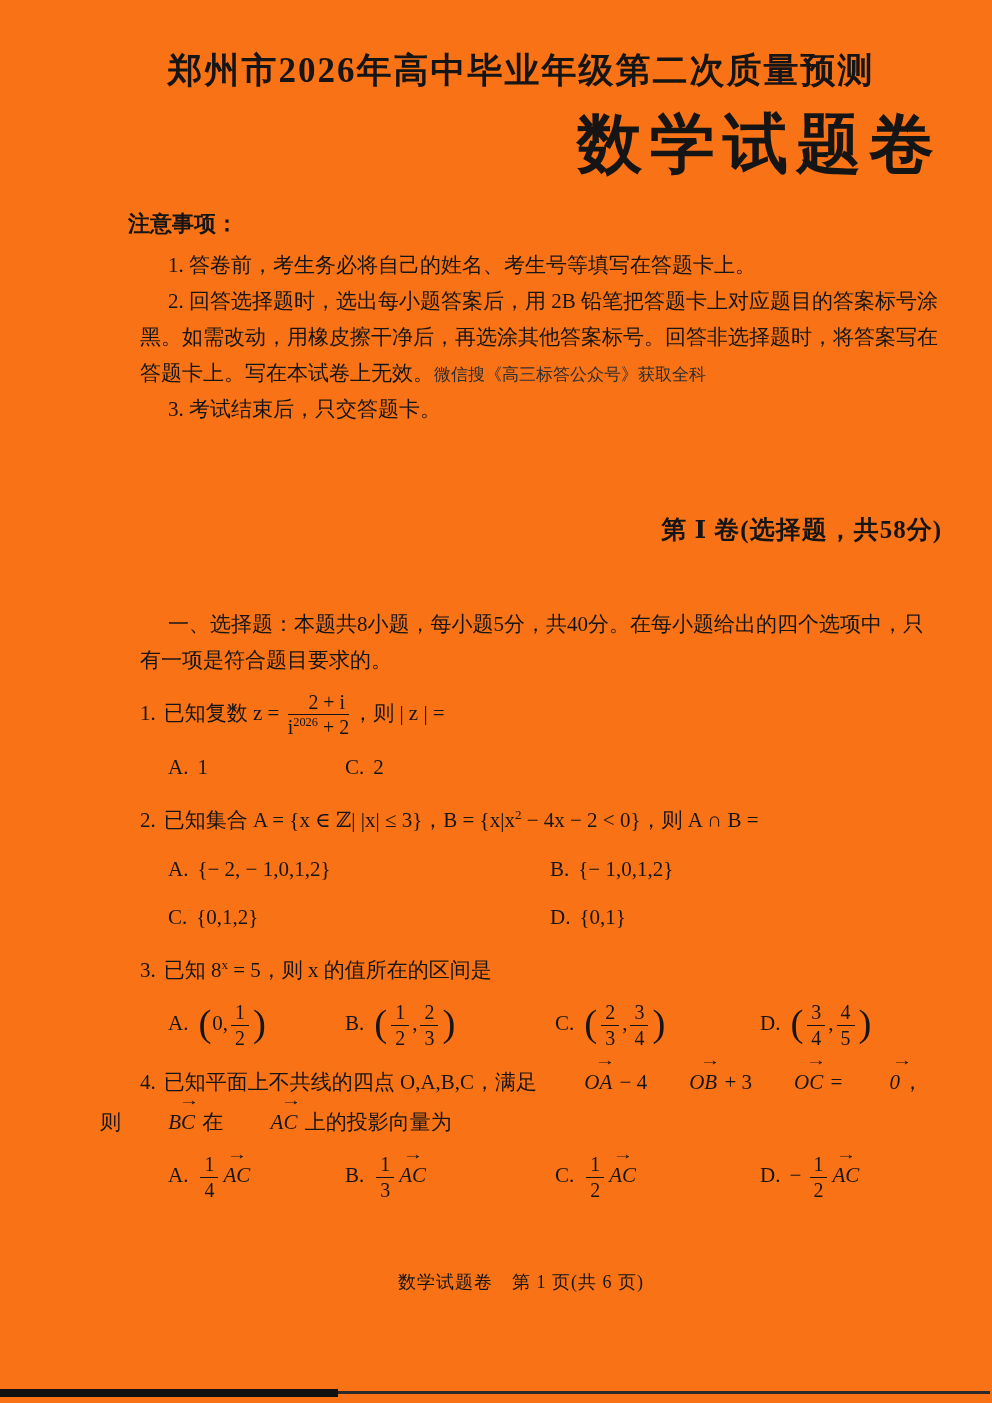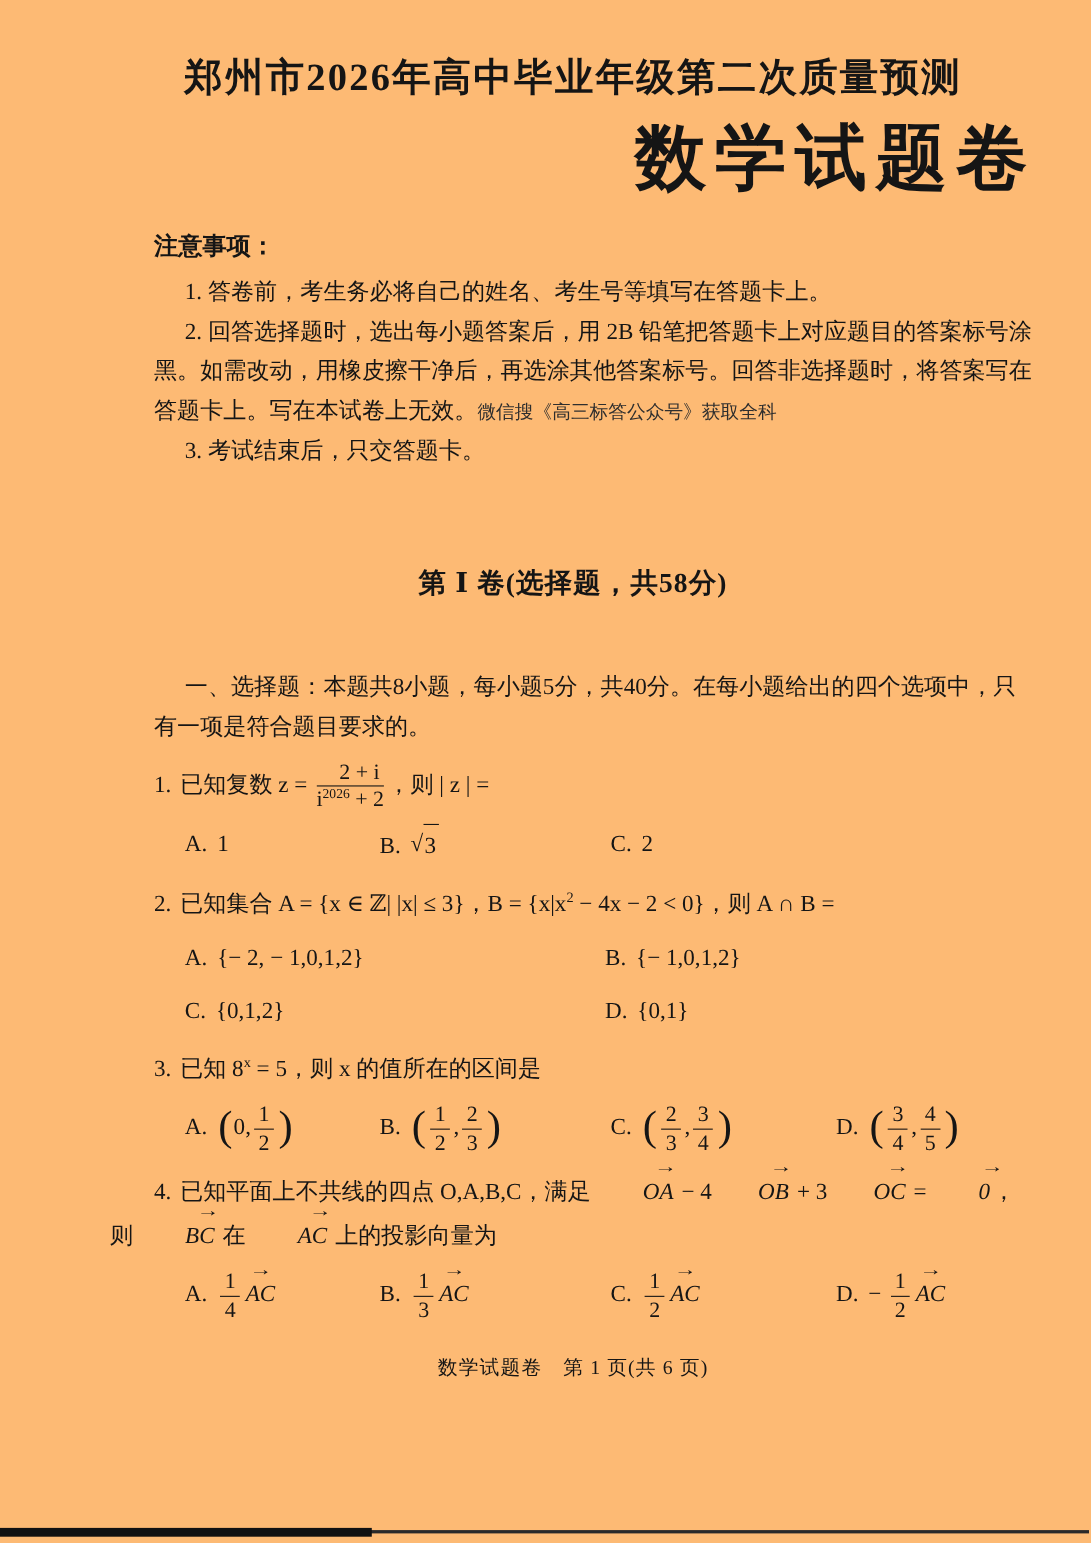--- a/index.html
+++ b/index.html
@@ -2,39 +2,39 @@
 <html><head>
 <meta charset="utf-8">
 <style>
   * { margin: 0; padding: 0; box-sizing: border-box; }
   html, body { background: #e8e8e6; }
   body { font-family: "Liberation Serif", "DejaVu Serif", serif; color: #151515; }
   .page {
     position: relative;
     width: 992px; height: 1403px;
     margin: 0 auto;
-    background: #fdba74;
+    background: #f97316;
     overflow: hidden;
     padding: 40px 50px 0 100px;
   }
   
   .title-1 {
     text-align: center; font-size: 35px; font-weight: 700;
     letter-spacing: 2px; line-height: 1.3; margin-top: 8px;
   }
   .title-2 {
     text-align: right; font-size: 65px; font-weight: 700;
     letter-spacing: 8px; line-height: 1.25; margin-top: 10px; margin-bottom: 24px;
   }
-  .notice-heading { font-size: 22px; font-weight: 700; margin-left: 40px; margin-bottom: 8px; }
+  .notice-heading { font-size: 22px; font-weight: 700; margin-left: 28px; margin-bottom: 8px; }
   .para { font-size: 21px; line-height: 1.72; }
   .body-ind { margin-left: 40px; text-indent: 28px; }
   .small-note { font-size: 17px; color: #2e2e2e; }
   .section-title {
-    text-align: center; font-size: 25px; font-weight: 700;
+    text-align: right; font-size: 25px; font-weight: 700;
     margin-top: 86px; margin-bottom: 60px; letter-spacing: 1px;
   }
   .intro { }
   
   .question { margin-top: 12px; }
   .stem { font-size: 21px; line-height: 1.9; margin-left: 40px; }
   .stem.outdent { margin-left: 0; text-indent: 40px; }
   .qnum { margin-right: 8px; }
   .options { display: grid; padding-left: 68px; margin: 10px 0 14px 0; font-size: 21px; }
   .options.cols-4 { grid-template-columns: 177px 210px 205px 1fr; }
@@ -57,21 +57,21 @@
   }
   .vec-base { font-style: italic; text-align: right; }
   .sqrt { display: inline-block; white-space: nowrap; }
   .sqrt-sign { display: inline-block; transform: translateY(-1px); }
   .sqrt-body { display: inline-block; border-top: 1.6px solid #151515; padding: 0 3px 0 1px; }
   .big-paren {
     font-size: 1.85em; font-weight: 400; vertical-align: middle;
     line-height: 1; display: inline-block; margin: 0 1px; transform: translateY(-2px);
   }
   
-  .footer { text-align: center; font-size: 18px; margin-top: 28px; letter-spacing: 1px; }
+  .footer { text-align: center; font-size: 18px; margin-top: 68px; letter-spacing: 1px; }
   
   .scan-line { position: absolute; left: 0; right: 2px; bottom: 9px; height: 3px; background: #2a2a2a; }
   .scan-line-thick { position: absolute; left: 0; bottom: 6px; width: 338px; height: 8px; background: #111; }
 </style>
 </head>
 <body>
 
 <div class="page">
 
   <h1 class="title-1">郑州市2026年高中毕业年级第二次质量预测</h1>
@@ -86,21 +86,20 @@
     <p class="para body-ind">3. 考试结束后，只交答题卡。</p>
   </div>
 
   <h3 class="section-title">第 Ⅰ 卷(选择题，共58分)</h3>
   <p class="para body-ind intro">一、选择题：本题共8小题，每小题5分，共40分。在每小题给出的四个选项中，只有一项是符合题目要求的。</p>
 
   <div class="question">
     <p class="stem"><span class="qnum">1.</span><span><span class="run">已知复数 z = </span><span class="frac"><span class="num"><span class="run">2 + i</span></span><span class="den"><span class="run">i</span><span class="sup">2026</span><span class="run"> + 2</span></span></span><span class="run">，则 | z | =</span></span></p>
     <div class="options cols-4">
         <div class="option"><span class="opt-label">A.</span><span class="opt-body"><span class="run">1</span></span></div>
-        <div class="option"><span class="opt-label">B.</span><span class="opt-body"><span class="sqrt"><span class="sqrt-sign">√</span><span class="sqrt-body">3</span></span></span></div>
         <div class="option"><span class="opt-label">C.</span><span class="opt-body"><span class="run">2</span></span></div>
       </div>
   </div>
 
   <div class="question">
     <p class="stem"><span class="qnum">2.</span><span><span class="run">已知集合 A = {x ∈ ℤ| |x| ≤ 3}，B = {x|x</span><span class="sup">2</span><span class="run"> − 4x − 2 &lt; 0}，则 A ∩ B =</span></span></p>
     <div class="options cols-2">
         <div class="option"><span class="opt-label">A.</span><span class="opt-body"><span class="run">{− 2, − 1,0,1,2}</span></span></div>
         <div class="option"><span class="opt-label">B.</span><span class="opt-body"><span class="run">{− 1,0,1,2}</span></span></div>
         <div class="option"><span class="opt-label">C.</span><span class="opt-body"><span class="run">{0,1,2}</span></span></div>

